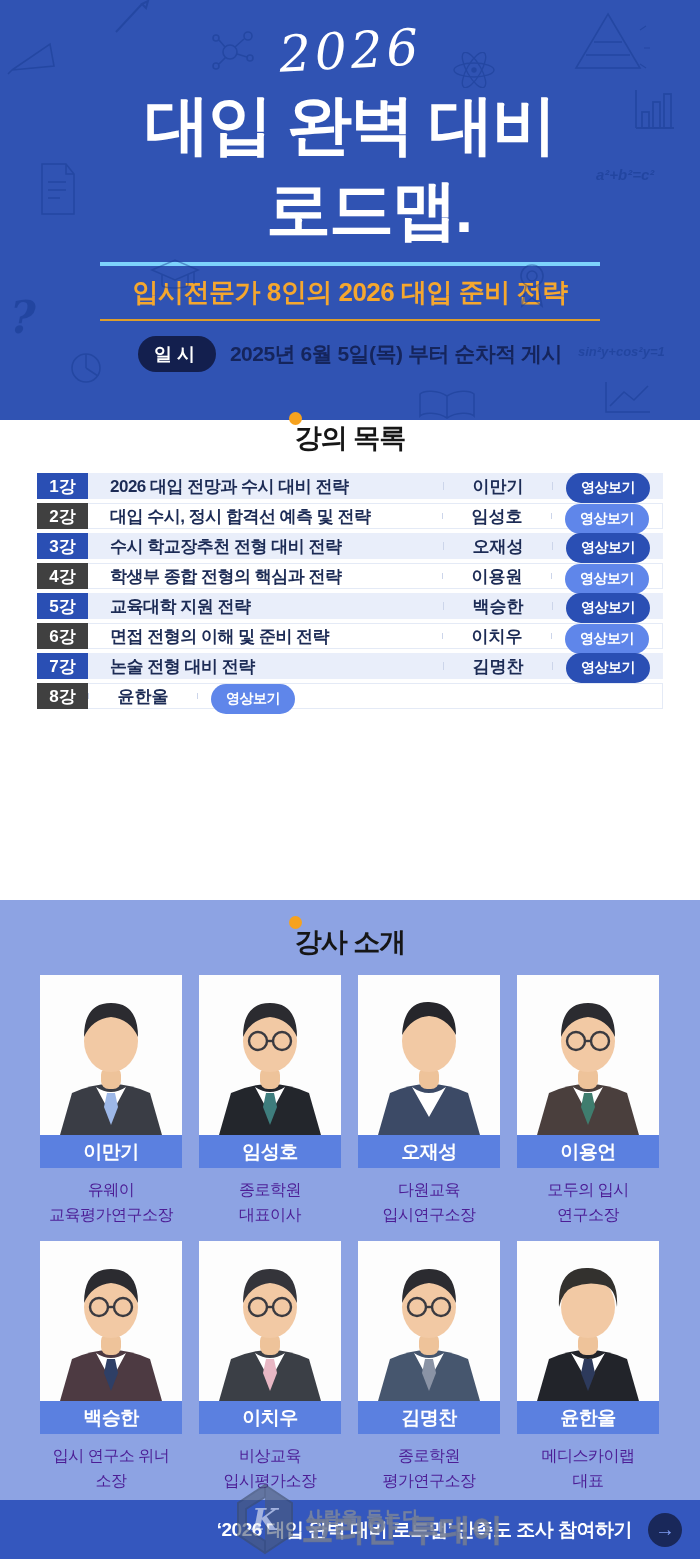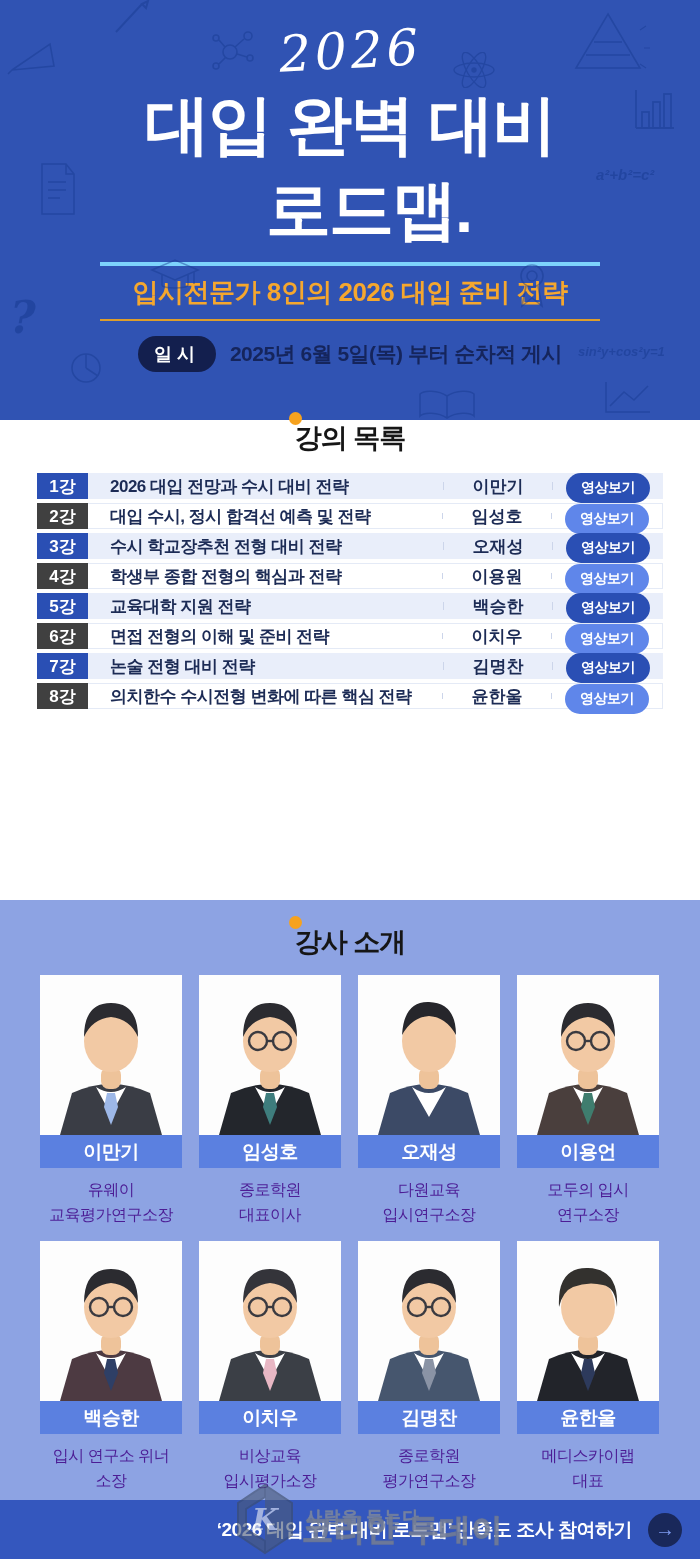--- a/index.html
+++ b/index.html
@@ -275,21 +275,20 @@
         <div class="num">7강</div>
         <div class="rtitle">논술 전형 대비 전략</div>
         <div class="vdiv"></div>
         <div class="lect">김명찬</div>
         <div class="vdiv"></div>
         <button class="watch">영상보기</button>
       </div>
 
       <div class="row even">
         <div class="num">8강</div>
-        <div class="rtitle">의치한수 수시전형 변화에 따른 핵심 전략</div>
         <div class="vdiv"></div>
         <div class="lect">윤한울</div>
         <div class="vdiv"></div>
         <button class="watch">영상보기</button>
       </div>
 
     </div>
   </section>
 
   <section class="instructors">

